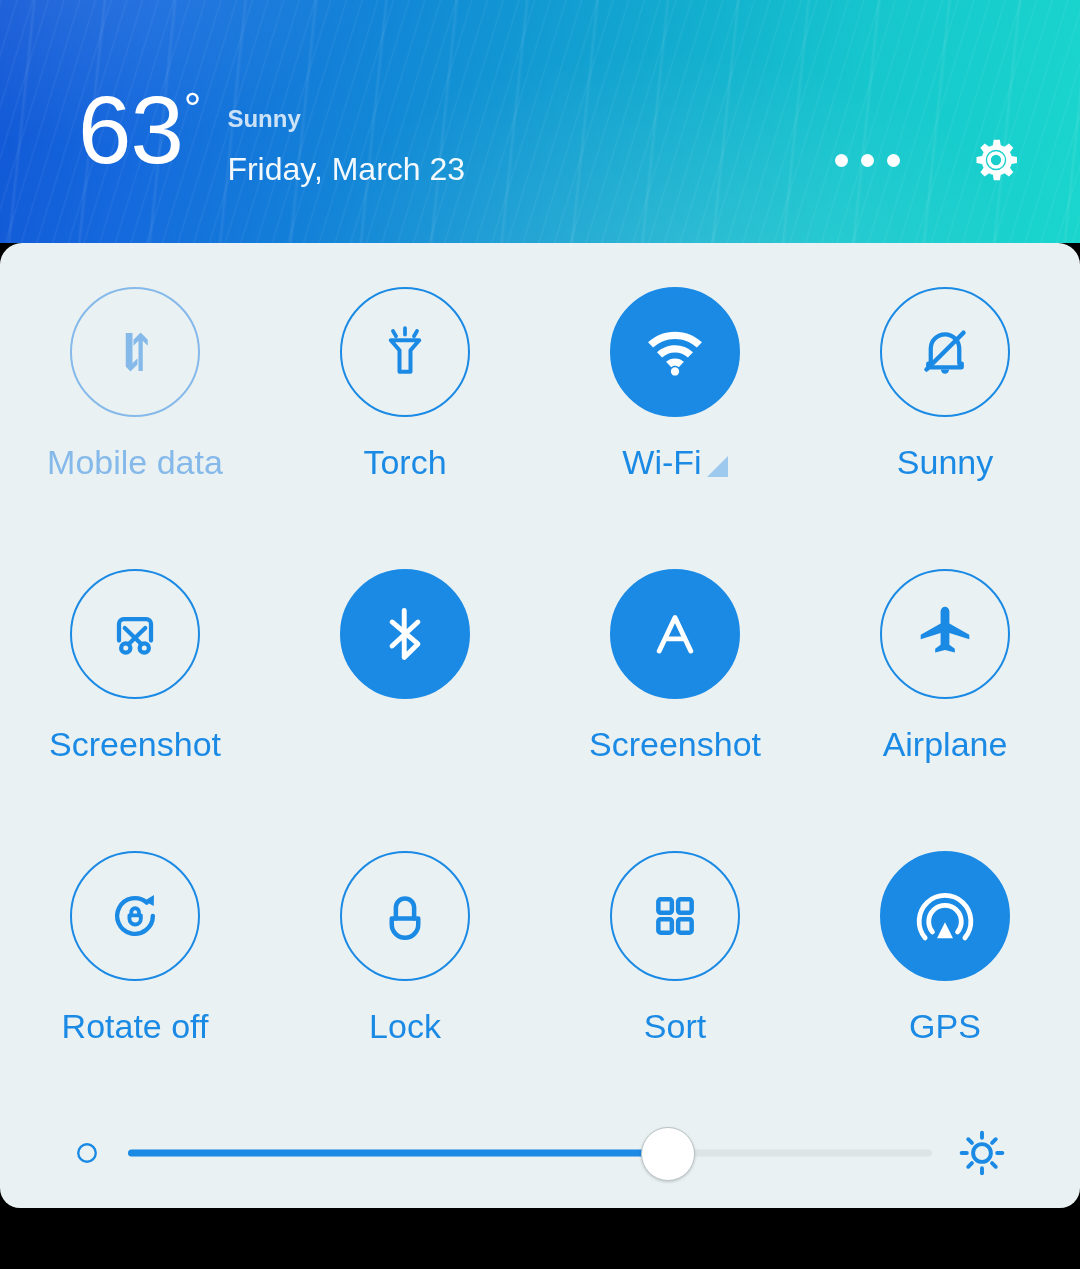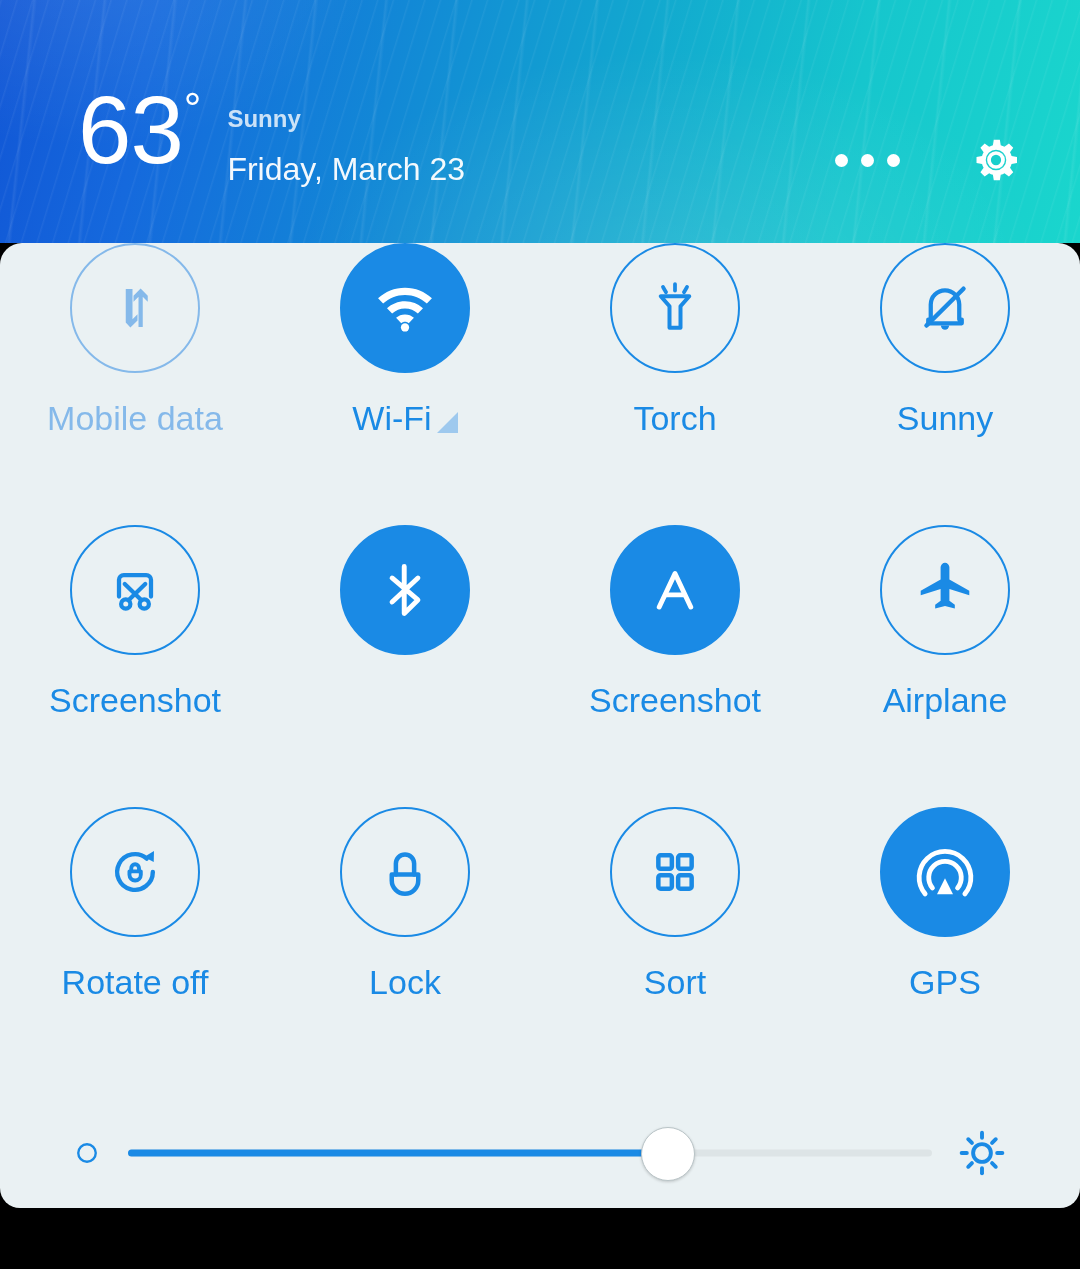--- a/index.html
+++ b/index.html
@@ -158,20 +158,21 @@
     grid-template-columns: repeat(4, 1fr);
     row-gap: 0;
   }
 
   .tile {
     height: 282px;
     display: flex;
     flex-direction: column;
     align-items: center;
     justify-content: flex-start;
+    padding-top: 44px;
     box-sizing: border-box;
     cursor: pointer;
     user-select: none;
   }
   .tile-circle {
     width: 130px;
     height: 130px;
     border-radius: 50%;
     display: flex;
     align-items: center;
@@ -362,48 +363,48 @@
           <svg viewBox="0 0 24 24" width="60" height="60">
             <path fill="#85b9ea" d="M9.6 4.4h1.7v12.1l2.0-2.0v2.45l-2.85 2.85L8.6 17.75V4.4z" transform="translate(-0.3,0)"></path>
             <path fill="#85b9ea" d="M13.1 19.6h1.7V7.5l2.0 2.0V7.05L13.95 4.2 11.1 7.05V9.5l2.0-2.0V19.6z" transform="translate(0.3,0)"></path>
           </svg>
         </div>
         <div class="tile-label">
           <span>Mobile data</span>
         </div>
       </div>
 
-      <div class="tile on">
-        <div class="tile-circle">
-          <svg viewBox="0 0 24 24" width="64" height="64">
-            <path fill="#ffffff" d="M12 4.4c-3.9 0-7.45 1.5-10.1 3.95l1.9 1.98C6.0 8.35 8.88 7.1 12 7.1s6.0 1.25 8.2 3.23l1.9-1.98C19.45 5.9 15.9 4.4 12 4.4z"></path>
-            <path fill="#ffffff" d="M12 9.45c-2.6 0-4.97 1.0-6.75 2.63l1.92 2.0A7.05 7.05 0 0 1 12 12.15c1.85 0 3.55.7 4.83 1.93l1.92-2.0A9.9 9.9 0 0 0 12 9.45z"></path>
-            <path fill="#ffffff" d="M12 14.4a4.9 4.9 0 0 0-3.35 1.3l1.95 2.03c.38-.33.87-.53 1.4-.53s1.02.2 1.4.53l1.95-2.03A4.9 4.9 0 0 0 12 14.4z"></path>
-            <circle fill="#ffffff" cx="12" cy="19.3" r="1.55"></circle>
-          </svg>
-        </div>
-        <div class="tile-label">
-          <span>Wi-Fi</span>
-          <span class="expand-tri"></span>
-        </div>
-      </div>
-
       <div class="tile off">
         <div class="tile-circle">
           <svg viewBox="0 0 24 24" width="60" height="60">
             <g stroke="#1a8ae5" stroke-width="1.5" stroke-linecap="round" fill="none">
               <line x1="12" y1="2.4" x2="12" y2="5.0"></line>
               <line x1="7.2" y1="3.6" x2="8.4" y2="5.7"></line>
               <line x1="16.8" y1="3.6" x2="15.6" y2="5.7"></line>
             </g>
             <path fill="none" stroke="#1a8ae5" stroke-width="1.6" stroke-linejoin="round" d="M6.3 7.3h11.4l-3.5 4.0v8.6h-4.4v-8.6z"></path>
           </svg>
         </div>
         <div class="tile-label">
           <span>Torch</span>
+        </div>
+      </div>
+
+      <div class="tile on">
+        <div class="tile-circle">
+          <svg viewBox="0 0 24 24" width="64" height="64">
+            <path fill="#ffffff" d="M12 4.4c-3.9 0-7.45 1.5-10.1 3.95l1.9 1.98C6.0 8.35 8.88 7.1 12 7.1s6.0 1.25 8.2 3.23l1.9-1.98C19.45 5.9 15.9 4.4 12 4.4z"></path>
+            <path fill="#ffffff" d="M12 9.45c-2.6 0-4.97 1.0-6.75 2.63l1.92 2.0A7.05 7.05 0 0 1 12 12.15c1.85 0 3.55.7 4.83 1.93l1.92-2.0A9.9 9.9 0 0 0 12 9.45z"></path>
+            <path fill="#ffffff" d="M12 14.4a4.9 4.9 0 0 0-3.35 1.3l1.95 2.03c.38-.33.87-.53 1.4-.53s1.02.2 1.4.53l1.95-2.03A4.9 4.9 0 0 0 12 14.4z"></path>
+            <circle fill="#ffffff" cx="12" cy="19.3" r="1.55"></circle>
+          </svg>
+        </div>
+        <div class="tile-label">
+          <span>Wi-Fi</span>
+          <span class="expand-tri"></span>
         </div>
       </div>
 
       <div class="tile off">
         <div class="tile-circle">
           <svg viewBox="0 0 24 24" width="60" height="60">
             <path fill="none" stroke="#1a8ae5" stroke-width="1.7" stroke-linejoin="round" d="M6.3 16.6V10.6a5.7 5.7 0 0 1 11.4 0v6.0h1.0v1.5H5.3v-1.5z"></path>
             <path fill="#1a8ae5" d="M10.35 19.0h3.3a1.65 1.65 0 0 1-3.3 0z"></path>
             <line x1="4.6" y1="19.0" x2="19.4" y2="4.3" stroke="#1a8ae5" stroke-width="1.8" stroke-linecap="round"></line>
             <line x1="4.6" y1="19.0" x2="19.4" y2="4.3" stroke="#eaf1f3" stroke-width="0"></line>

